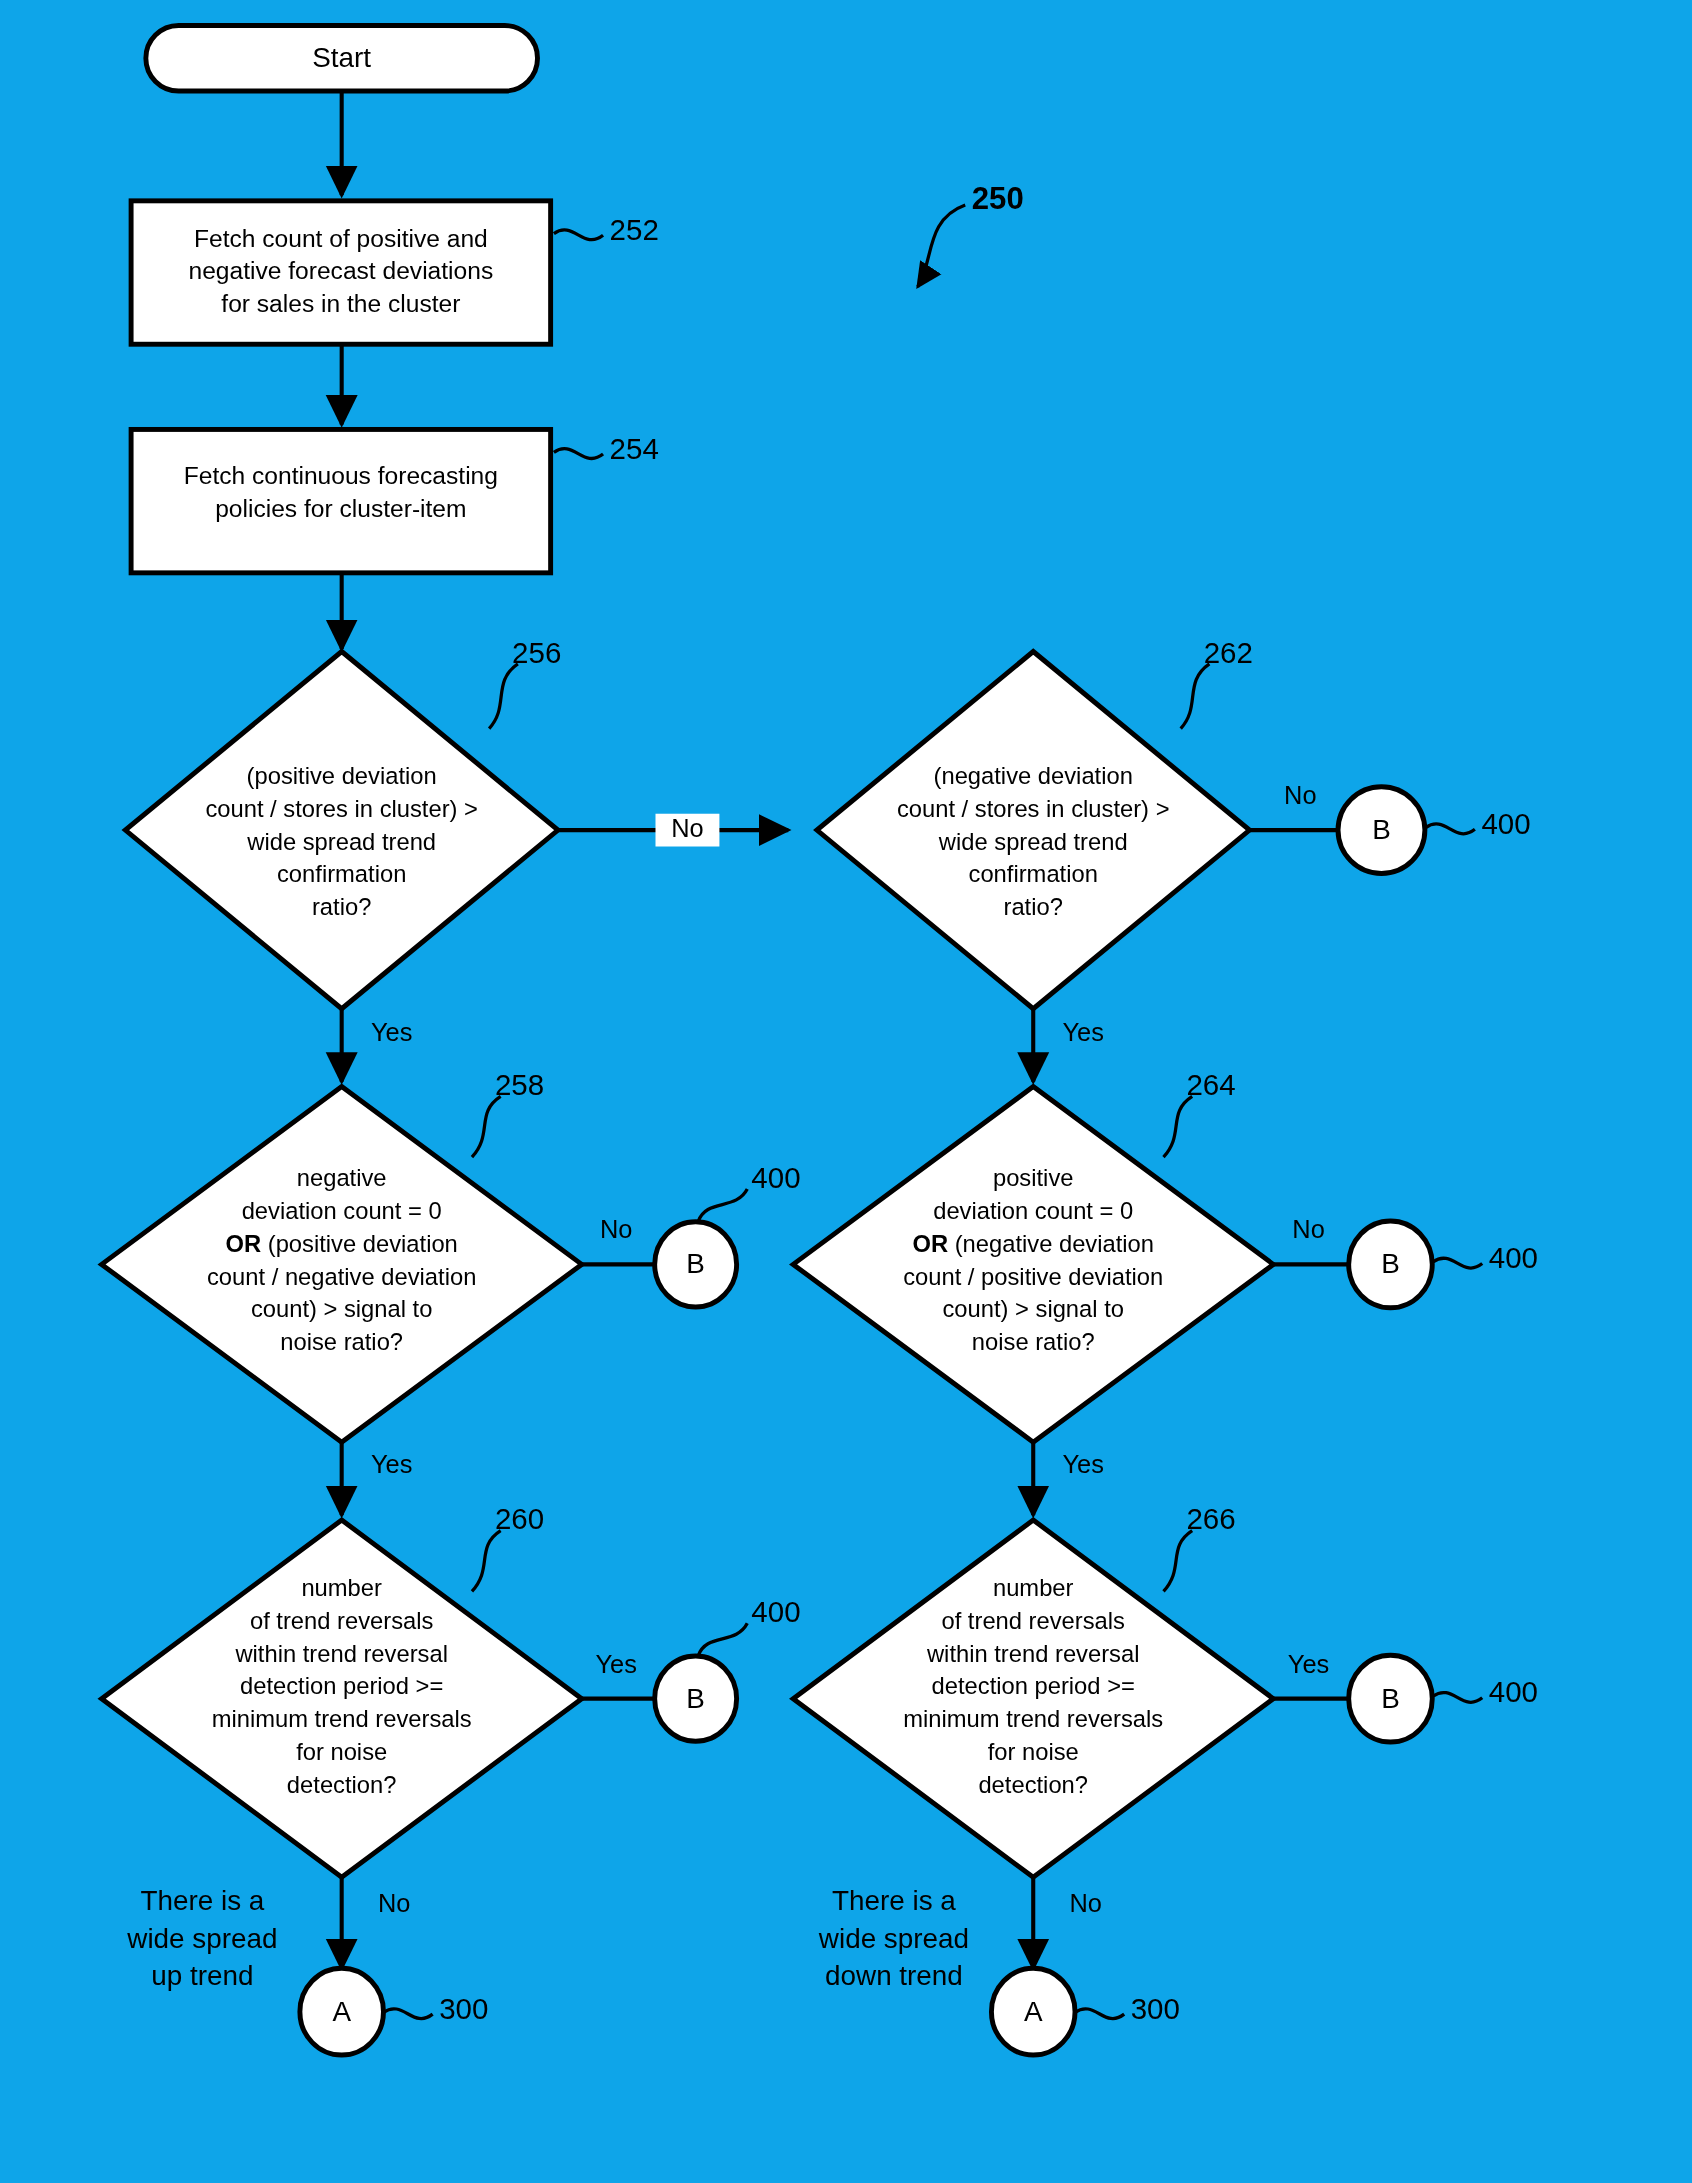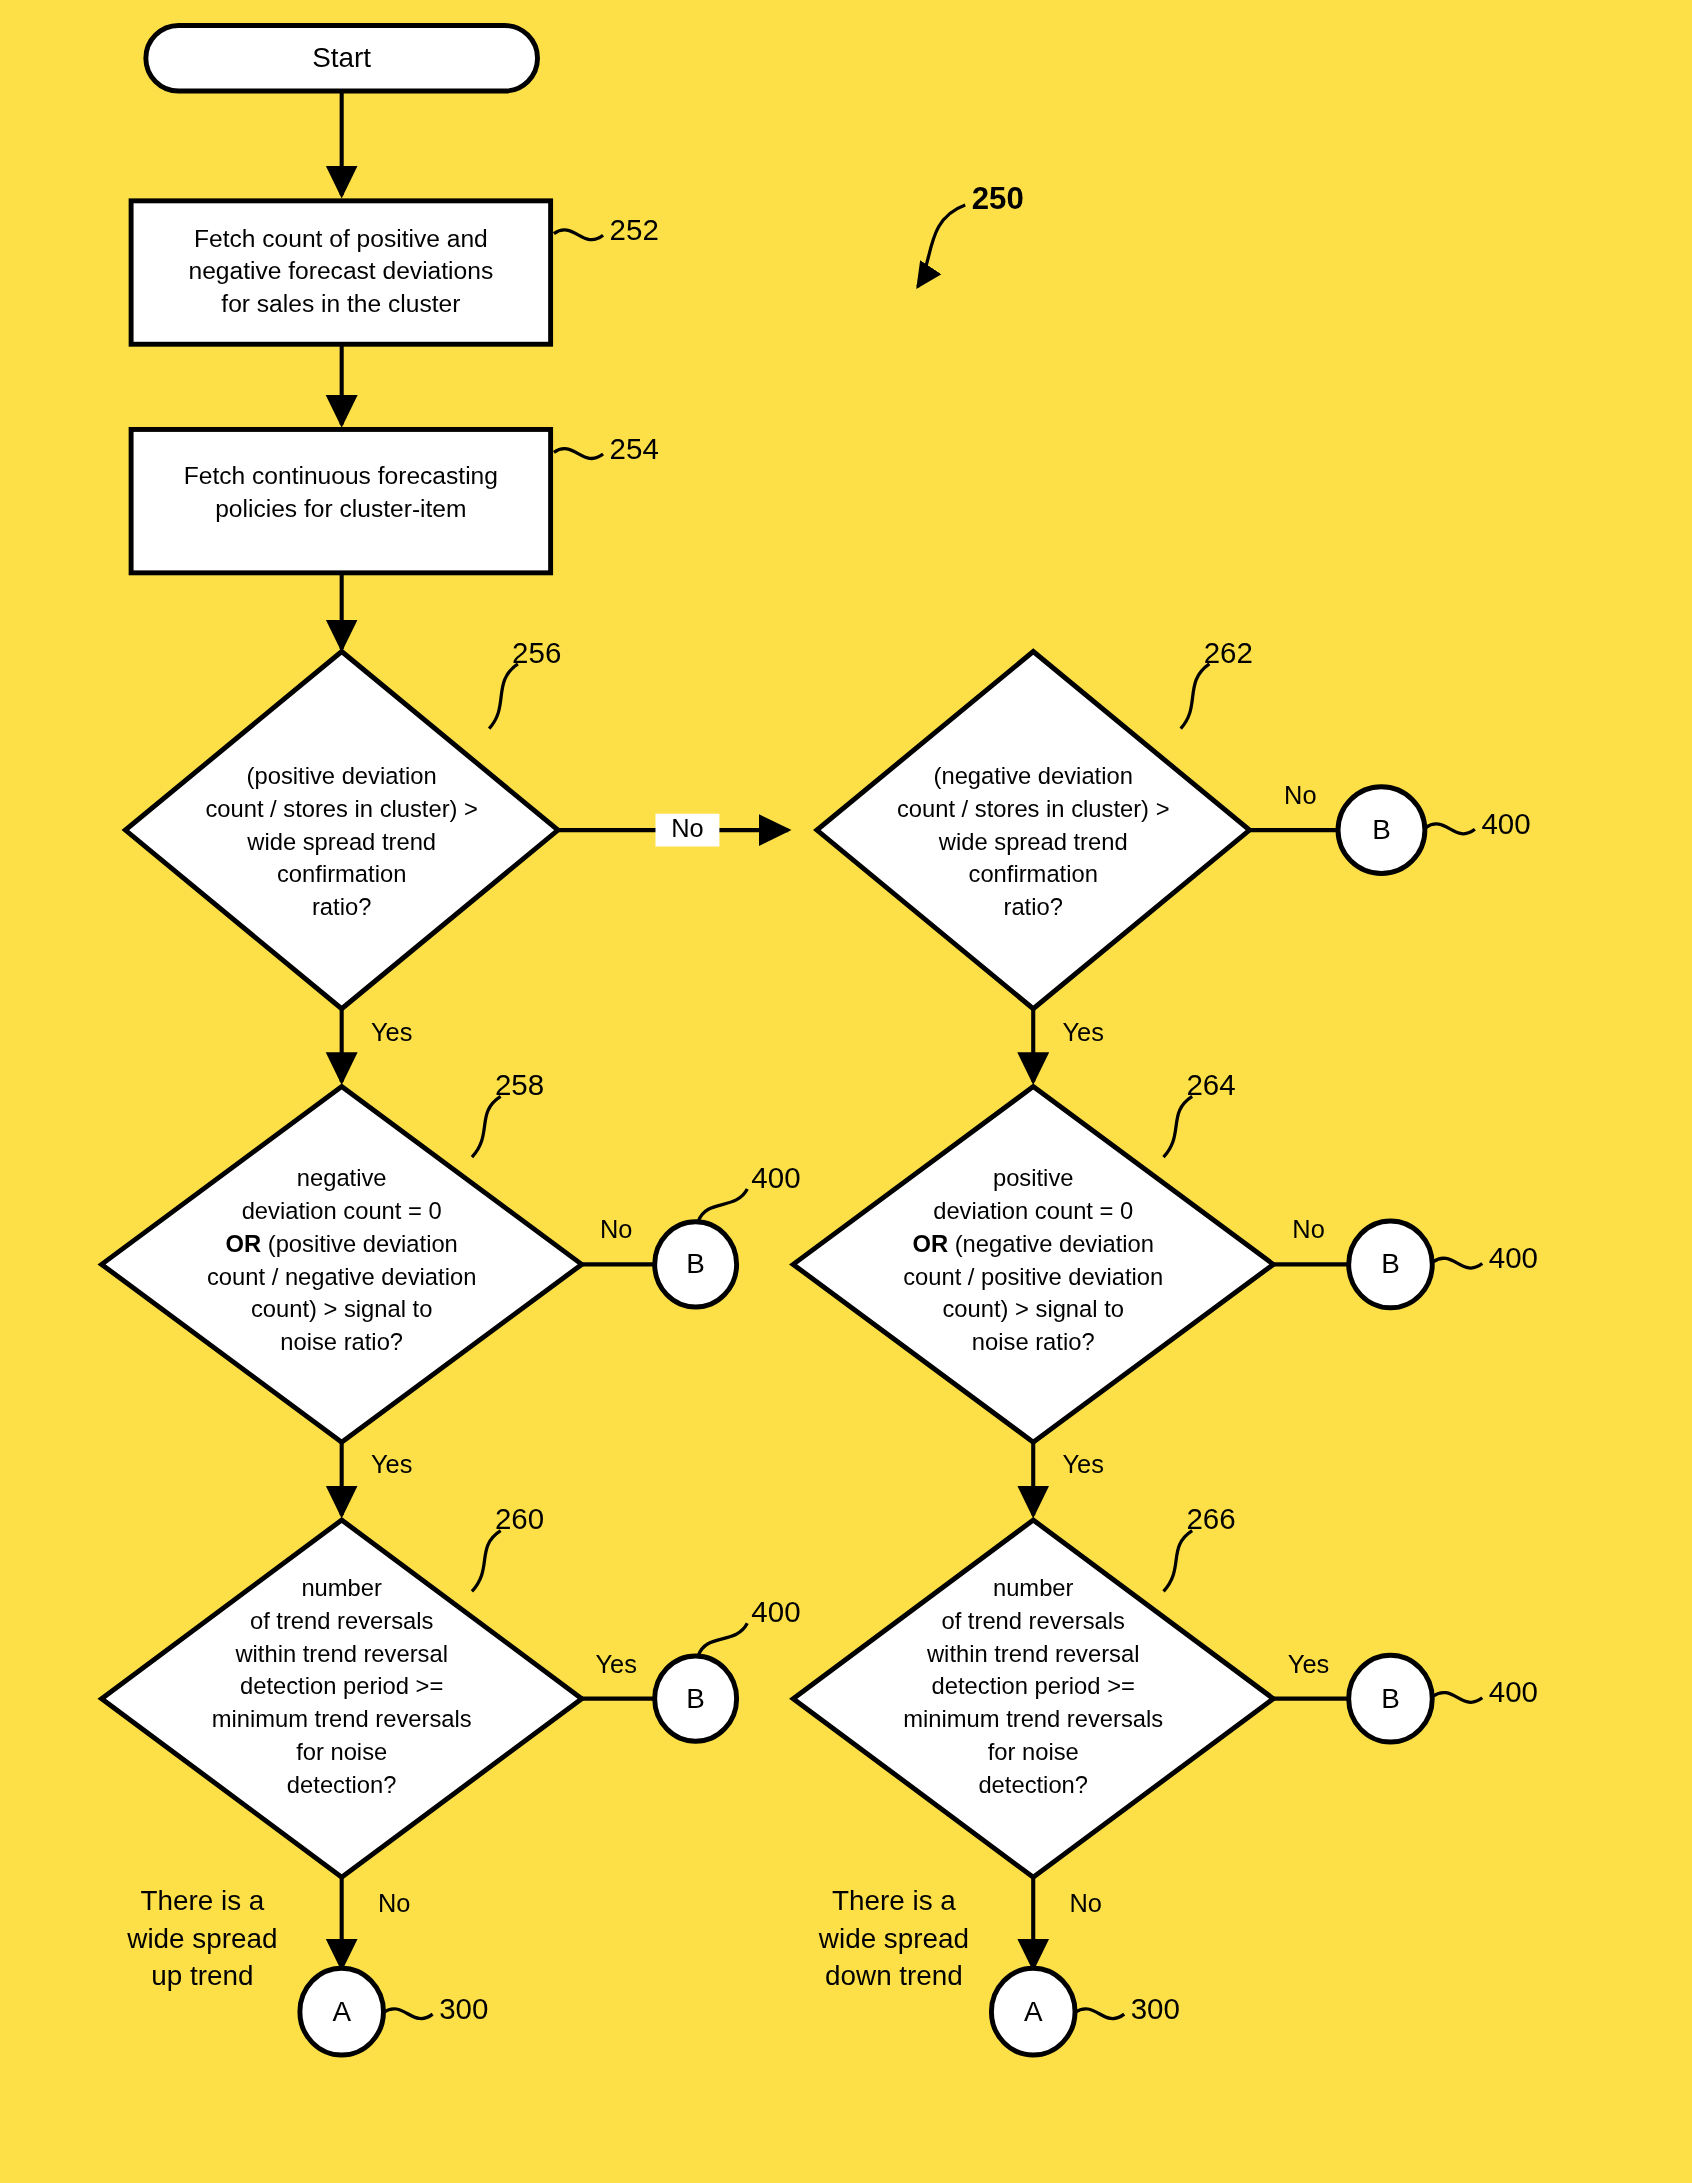--- a/index.html
+++ b/index.html
@@ -7,21 +7,21 @@
     padding: 0;
     background: #ffffff;
   }
   body {
     font-family: "Liberation Sans", sans-serif;
   }
   #flowchart-root {
     position: relative;
     width: 1692px;
     height: 2183px;
-    background: #fde047;
+    background: #0ea5e9;
     overflow: hidden;
   }
   svg#flow-svg {
     position: absolute;
     top: 0;
     left: 0;
     width: 1692px;
     height: 2183px;
     display: block;
   }

